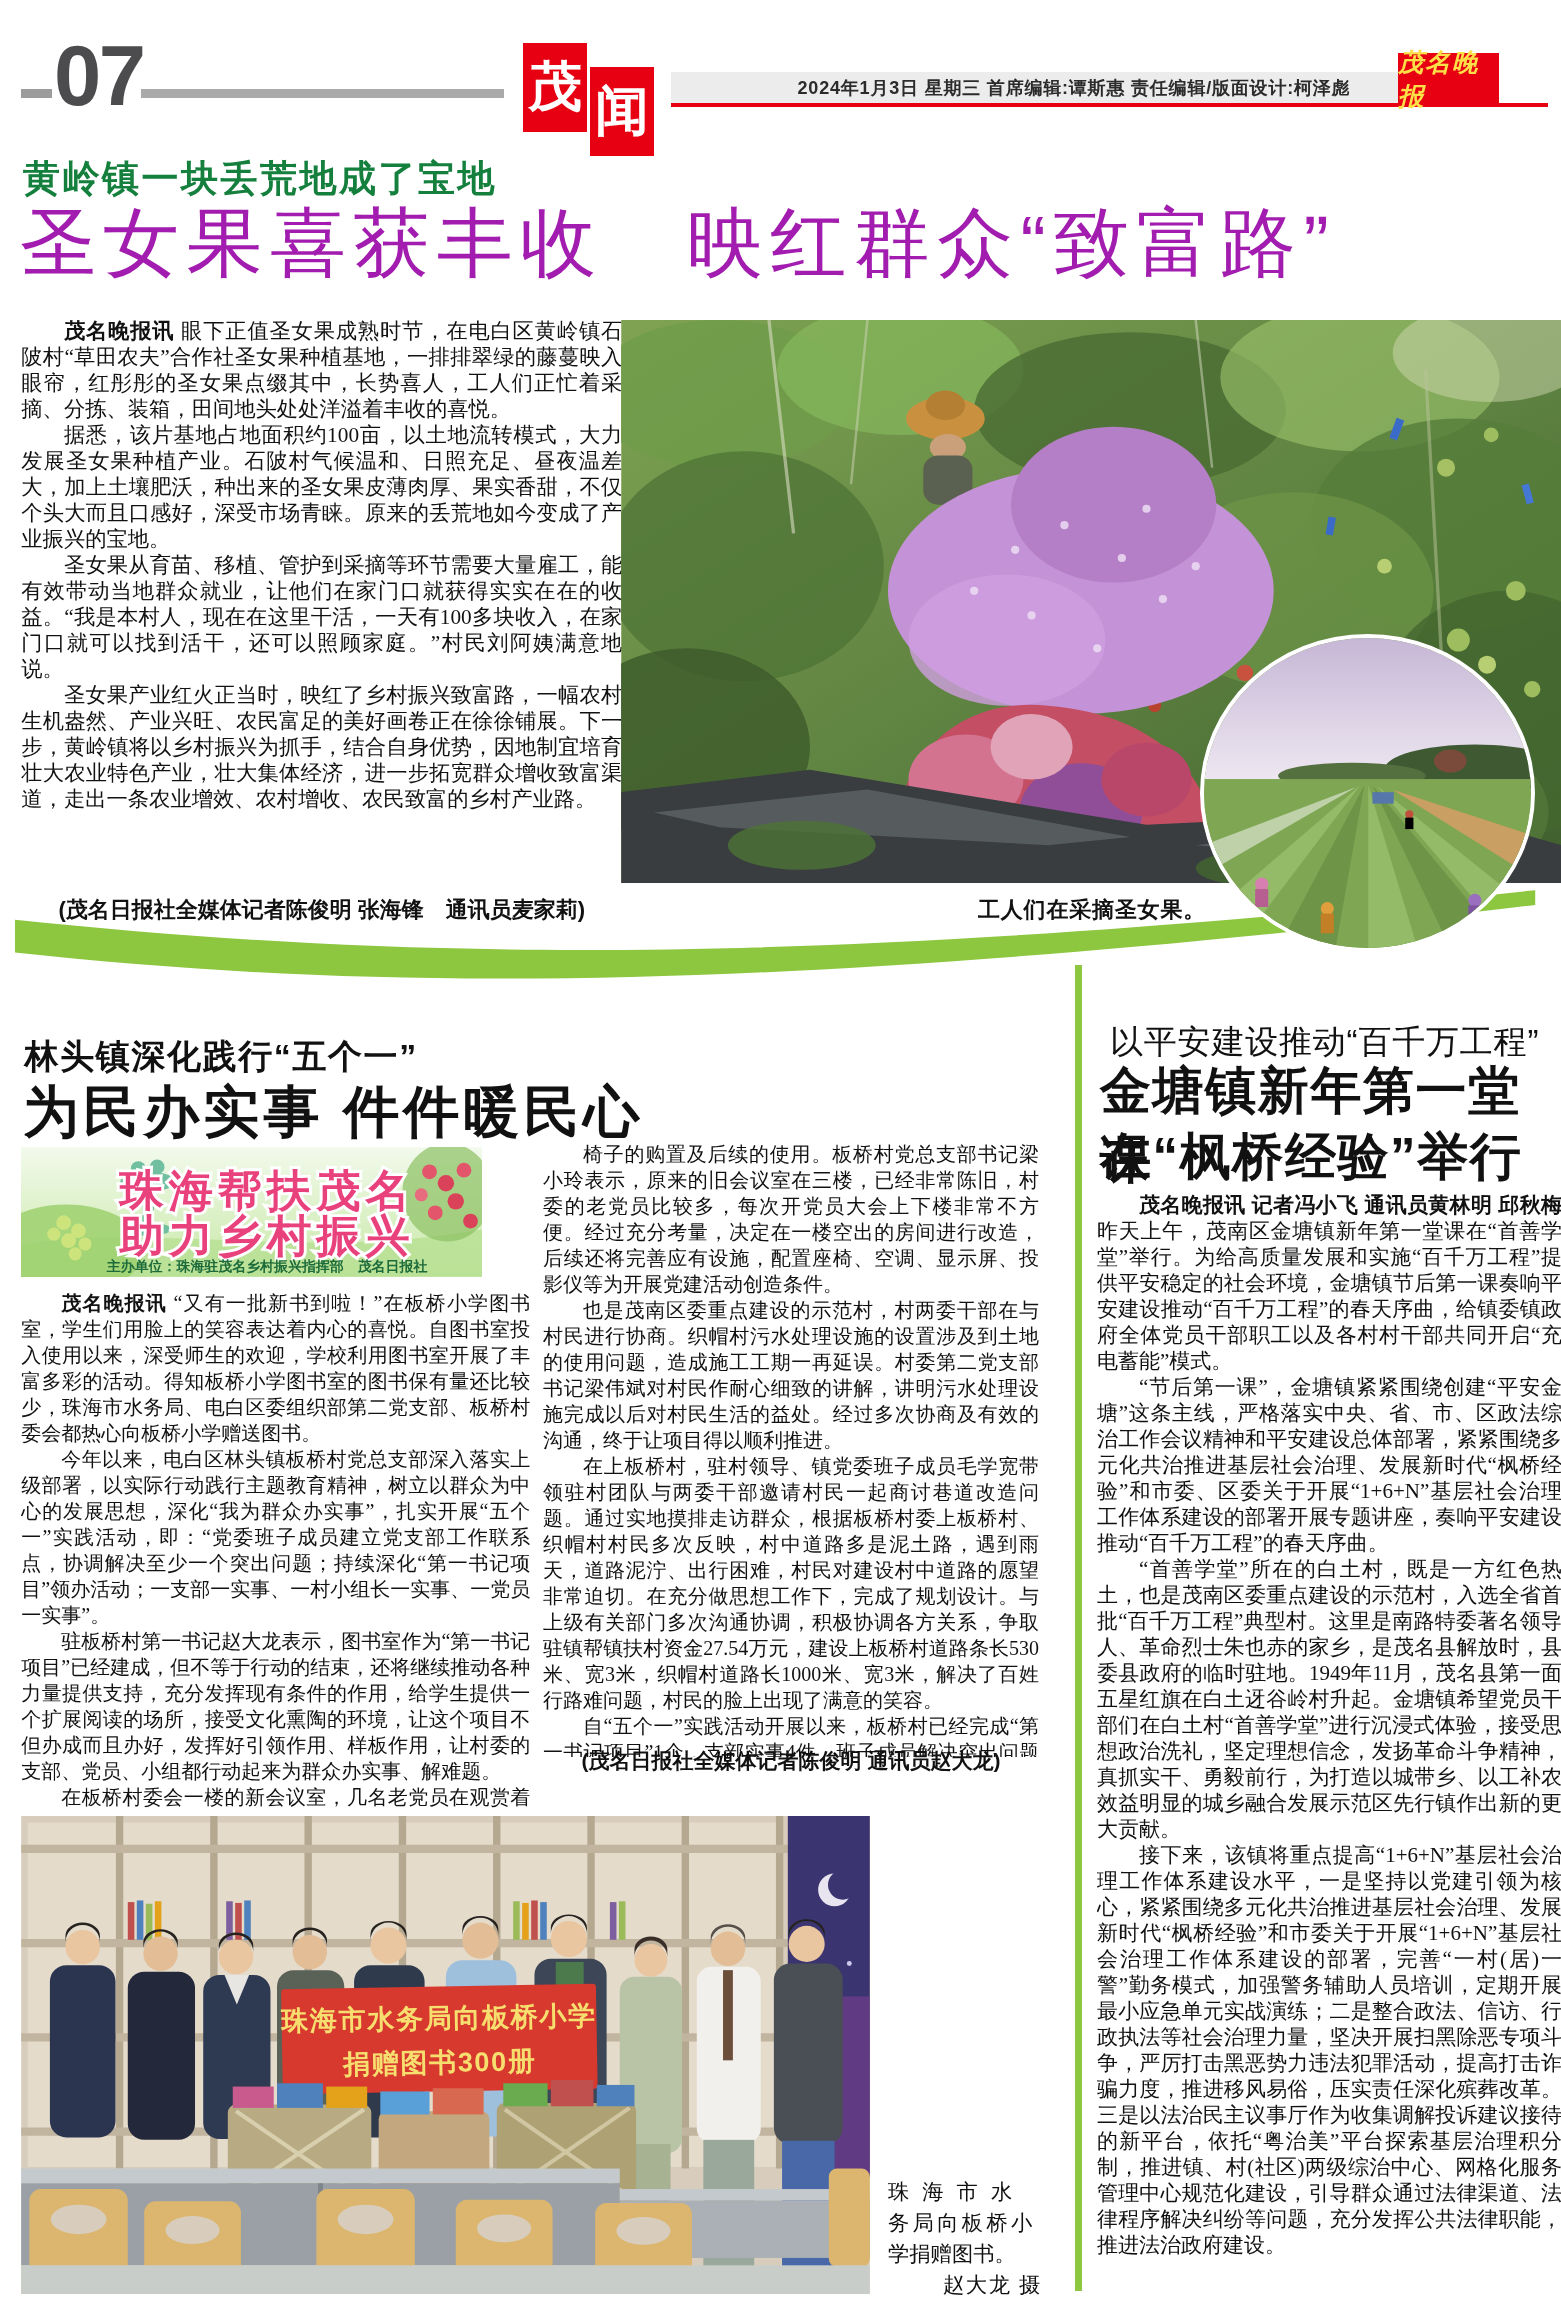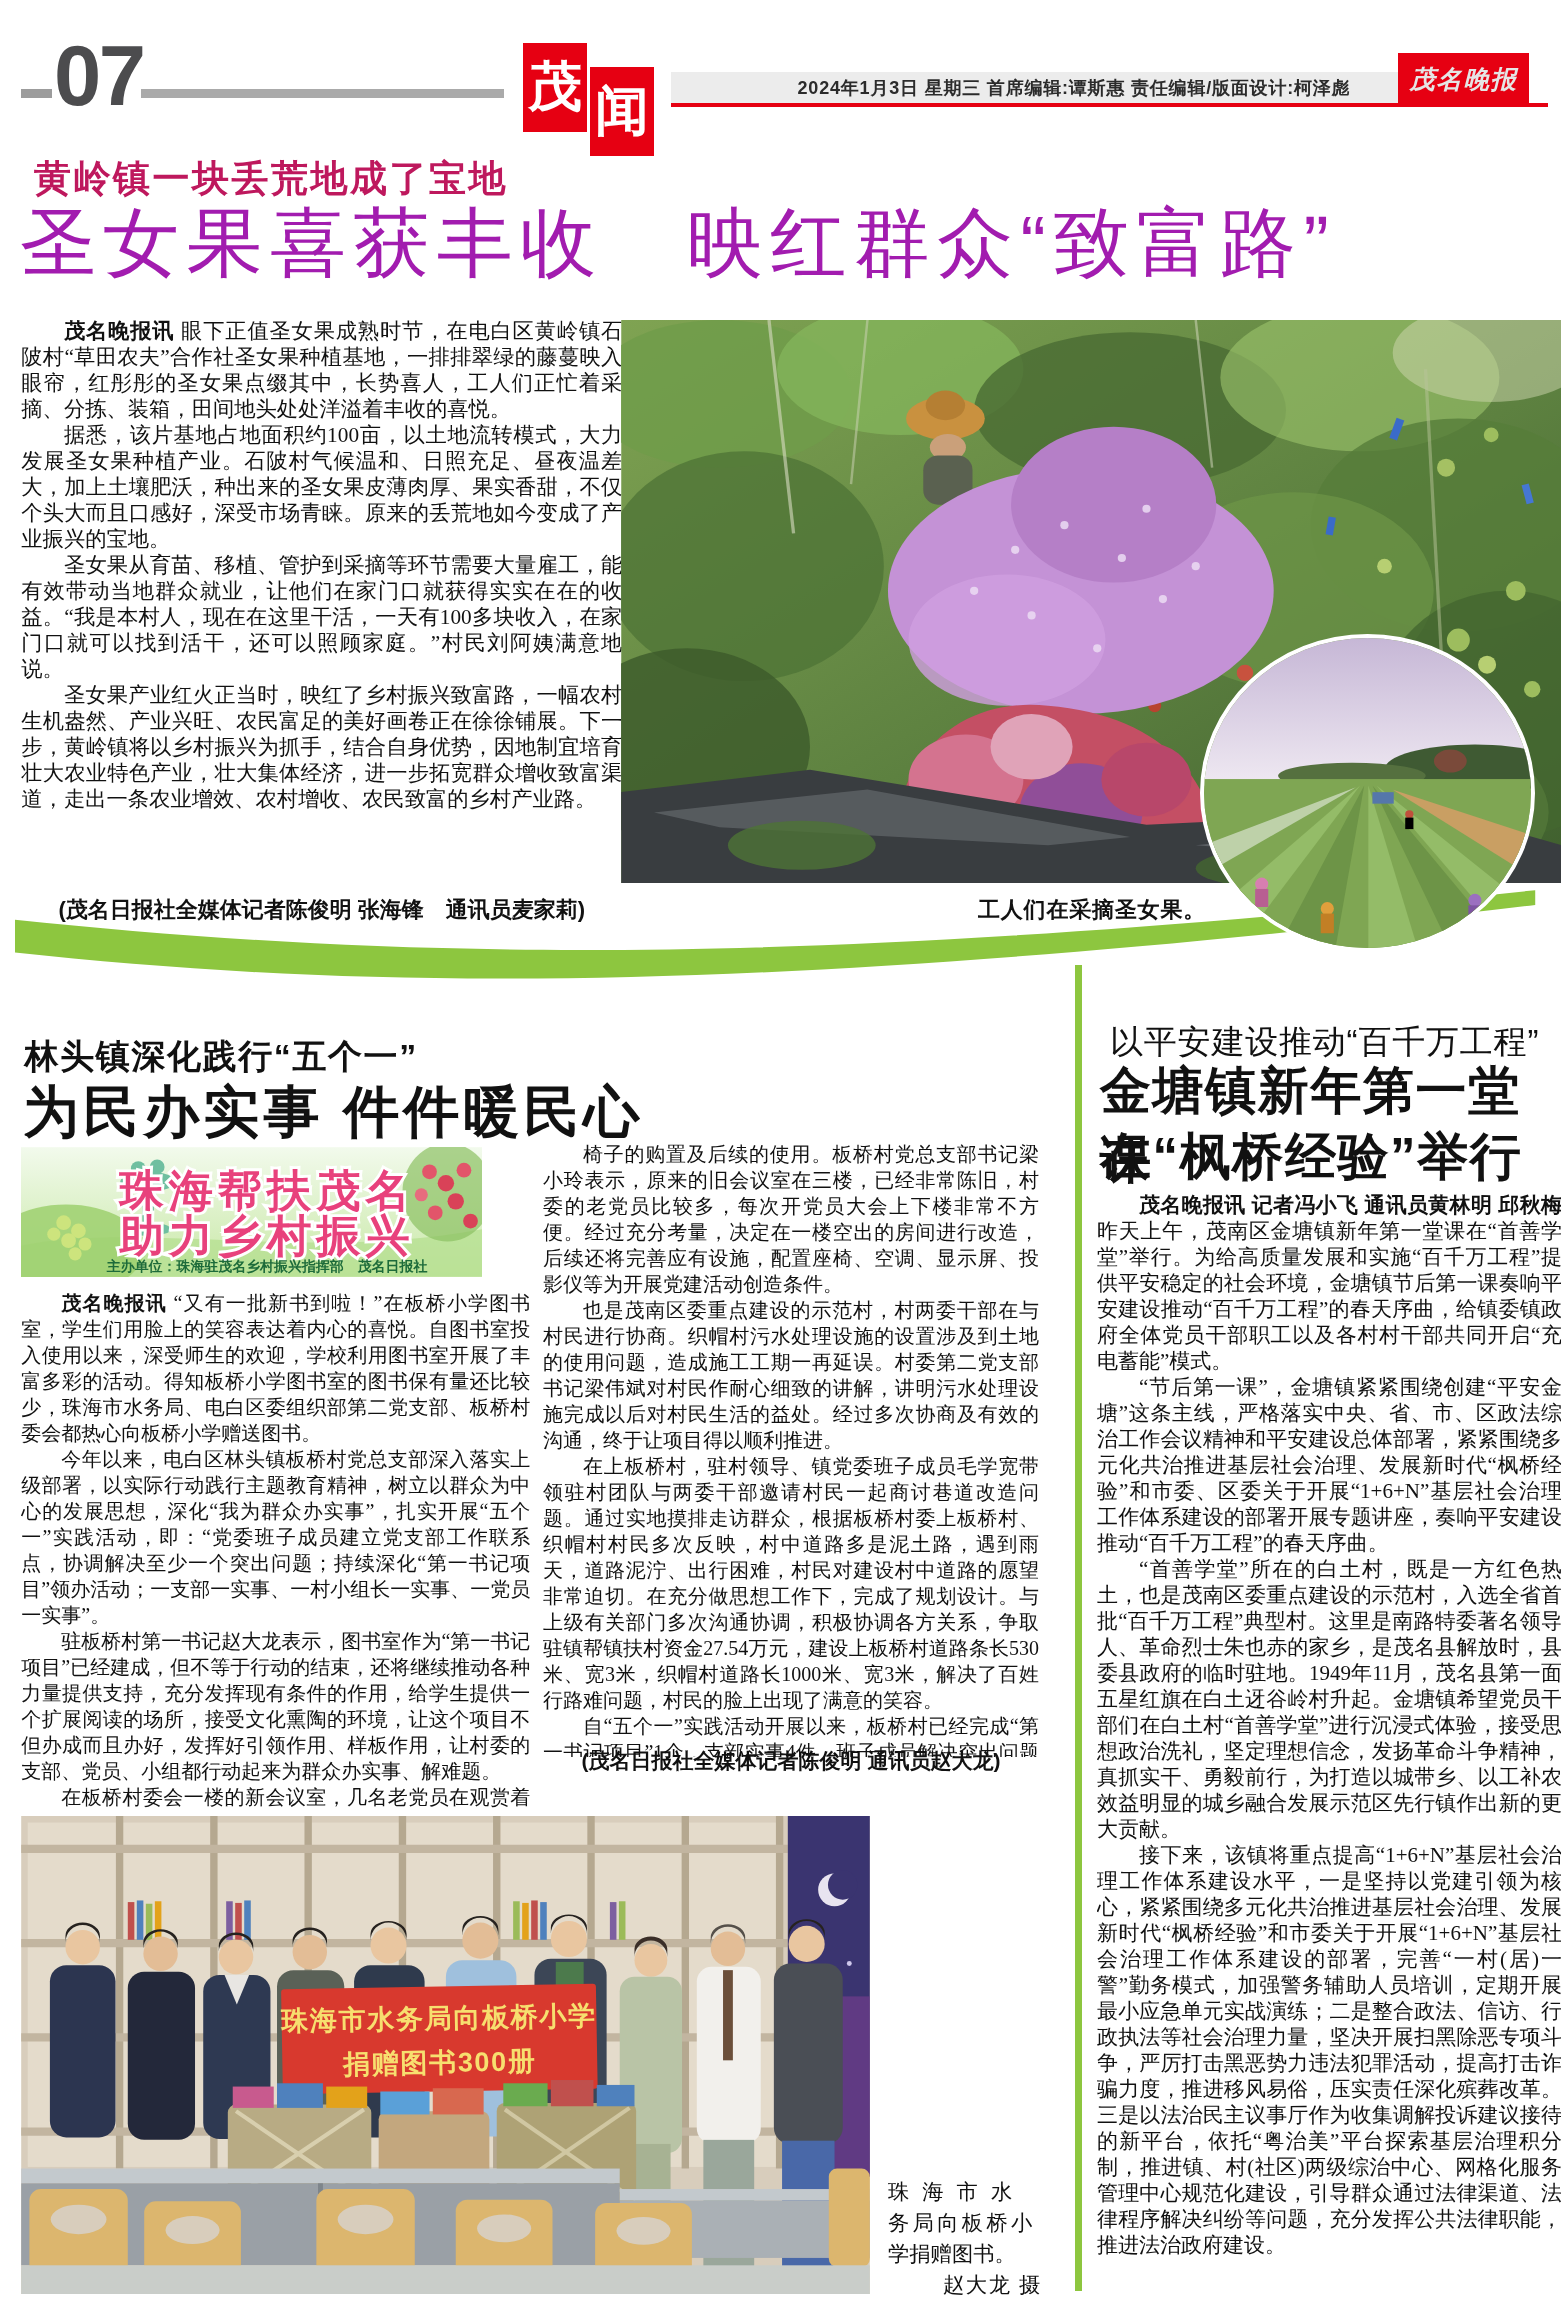--- a/index.html
+++ b/index.html
@@ -12,25 +12,25 @@
   #hdr-dash{left:21.3px;top:89px;width:31px;height:9px;background:#9c9c9c;}
   #hdr-pagenum{left:54px;top:33px;font-size:85px;font-weight:bold;color:#4c4c4e;letter-spacing:-2.5px;line-height:1;}
   #hdr-line{left:141px;top:89px;width:363px;height:9px;background:#aaaaaa;}
   .sec-box{width:64px;height:89px;background:#e60012;color:#fff;display:flex;align-items:center;justify-content:center;
            font-size:54px;font-weight:bold;font-family:"Liberation Serif","DejaVu Serif",serif;}
   #sec1{left:523px;top:43px;}
   #sec2{left:590px;top:67px;}
   #hdr-bar{left:671px;top:72px;width:726px;height:31px;background:#ececec;display:flex;align-items:center;justify-content:center;padding-left:40px;}
   #hdr-bar span{font-size:18px;font-weight:bold;color:#2b2b2b;letter-spacing:0.8px;}
   #hdr-redline{left:671px;top:103px;width:877px;height:4.1px;background:#e60012;}
-  #masthead{left:1398px;top:53px;width:131px;height:53px;background:#e60012;color:#e5e5e5;display:flex;align-items:center;justify-content:center;
+  #masthead{left:1398px;top:53px;width:101px;height:53px;background:#e60012;color:#fde047;display:flex;align-items:center;justify-content:center;
             font-size:25.4px;font-weight:bold;font-style:italic;letter-spacing:1.6px;font-family:"DejaVu Serif","Liberation Serif",serif;}
 
   
-  #lead-kicker{left:34px;top:154px;font-size:37px;font-weight:bold;letter-spacing:2.5px;color:#be185d;font-family:Liberation Serif, serif;}
+  #lead-kicker{left:23px;top:154px;font-size:37px;font-weight:bold;letter-spacing:2.5px;color:#15803d;font-family:Liberation Serif, serif;}
   #lead-headline{left:19.7px;top:197px;width:1540px;font-size:76px;font-weight:normal;letter-spacing:7.4px;color:#a21caf;white-space:nowrap;line-height:1.2;}
   #lead-body{left:21.3px;top:318px;width:601px;height:617px;font-size:21.3px;line-height:26px;text-align:justify;overflow:hidden;}
   #lead-body p{margin:0;text-indent:2em;}
   #lead-byline{left:21.3px;top:895px;width:601px;text-align:center;font-size:22px;font-weight:bold;font-family:"Liberation Sans","DejaVu Sans",sans-serif;}
   #lead-photo{left:621px;top:320px;width:941px;height:563px;overflow:hidden;}
   #lead-photo svg{display:block;}
   #oval-photo{left:1200px;top:634px;width:327px;height:310px;border-radius:50%;border:4.9px solid #ffffff;overflow:hidden;background:#7fa653;}
   #lead-caption{left:978px;top:895px;font-size:22px;font-weight:bold;letter-spacing:0.8px;}
   #swoosh{left:14.8px;top:877px;width:1535px;height:156px;}
 

